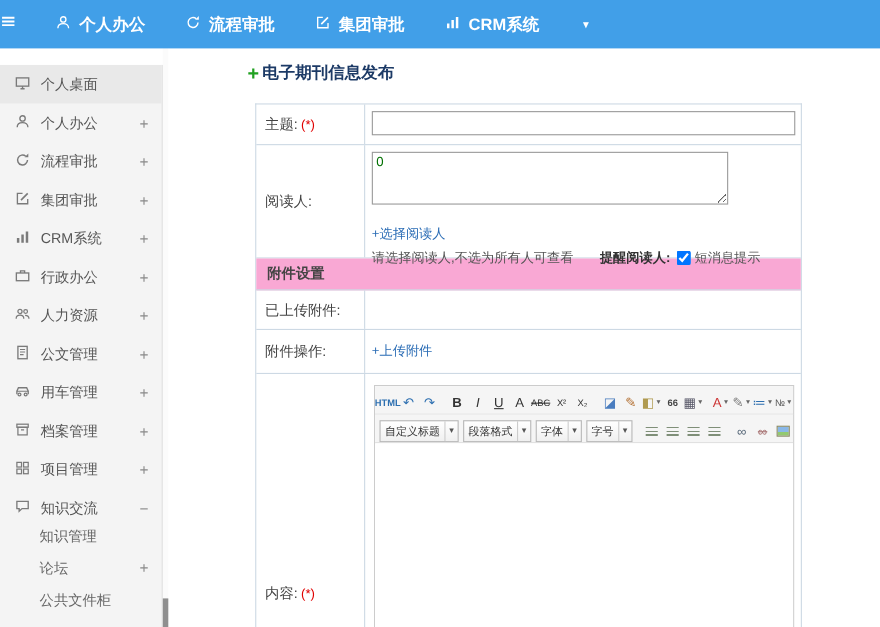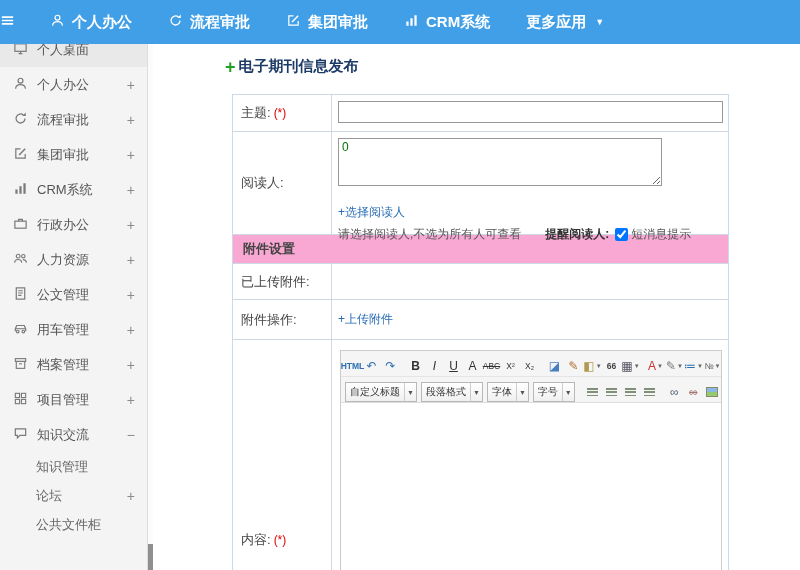--- a/index.html
+++ b/index.html
@@ -7,28 +7,28 @@
   font-family:"Liberation Sans","DejaVu Sans",sans-serif}
 
 .topbar{position:absolute;top:0;left:0;right:0;height:44px;background:#419fe8;
   display:flex;align-items:center;color:#fff;z-index:5}
 .brand{flex:0 0 206px;padding-left:9px;font-size:15px;font-weight:bold;letter-spacing:.5px}
 .menu-toggle{width:26px;margin-right:24px;cursor:pointer;display:flex;align-items:center}
 .nav{display:flex;align-items:center;gap:36px}
 .nav-item{display:flex;align-items:center;gap:7px;font-size:15px;font-weight:bold;cursor:pointer}
 .nav-caret{font-size:9px;margin-left:2px}
 
-.sidebar{position:absolute;top:32px;left:0;bottom:0;width:148px;background:#f4f4f4;
+.sidebar{position:absolute;top:59px;left:0;bottom:0;width:148px;background:#f4f4f4;
   border-right:1px solid #ddd;overflow:hidden}
 .side-item{height:35px;display:flex;align-items:center;padding:0 12px 0 13px;
   font-size:13px;color:#555;cursor:pointer;gap:9px}
 .side-item.active{background:#e9e9e9}
 .side-item .lbl{flex:1}
 .side-item .exp,.sub-item .exp{color:#8a8a8a;font-size:14px;width:12px;text-align:right}
-.sub-item{height:29px;display:flex;align-items:center;padding:0 12px 0 36px;
+.sub-item{height:29px;display:flex;align-items:flex-start;padding:0 12px 0 36px;
   font-size:13px;color:#666;cursor:pointer}
 .sub-item .lbl{flex:1}
 .side-scroll{position:absolute;left:148px;top:44px;bottom:0;width:5px;background:#fbfbfb;z-index:4}
 .side-scroll .thumb{position:absolute;bottom:0;left:0;width:5px;height:26px;background:#8f8f8f}
 
 .main{position:absolute;top:44px;left:153px;right:0;bottom:0;background:#fff}
 .page-title{position:absolute;left:72px;top:13px;display:flex;align-items:center;gap:3px}
 .page-title .plus{color:#21a121;font-size:18px;font-weight:bold;line-height:1}
 .page-title .txt{color:#1c3a66;font-size:15px;font-weight:bold}
 
@@ -102,21 +102,20 @@
           </svg></span>
         <span>集团审批</span>
       </div>
       <div class="nav-item">
         <span><svg width="15" height="15" viewBox="0 0 16 16" aria-hidden="true">
             <path fill="#fff" d="M2.5 9h2.4v4.5H2.5zM6.8 5.5h2.4v8H6.8zM11.1 2.5h2.4v11h-2.4z"></path>
           </svg></span>
         <span>CRM系统</span>
       </div>
       <div class="nav-item">
-        <span>更多应用</span>
         <span class="nav-caret">▼</span>
       </div>
     </div>
 </div>
 
 <div class="sidebar">
   <div id="side-list">
       <div class="side-item active">
         <span><svg width="15" height="15" viewBox="0 0 16 16" aria-hidden="true">
             <rect x="2" y="3" width="12" height="8" fill="none" stroke="#7a7a7a" stroke-width="1.3"></rect>

